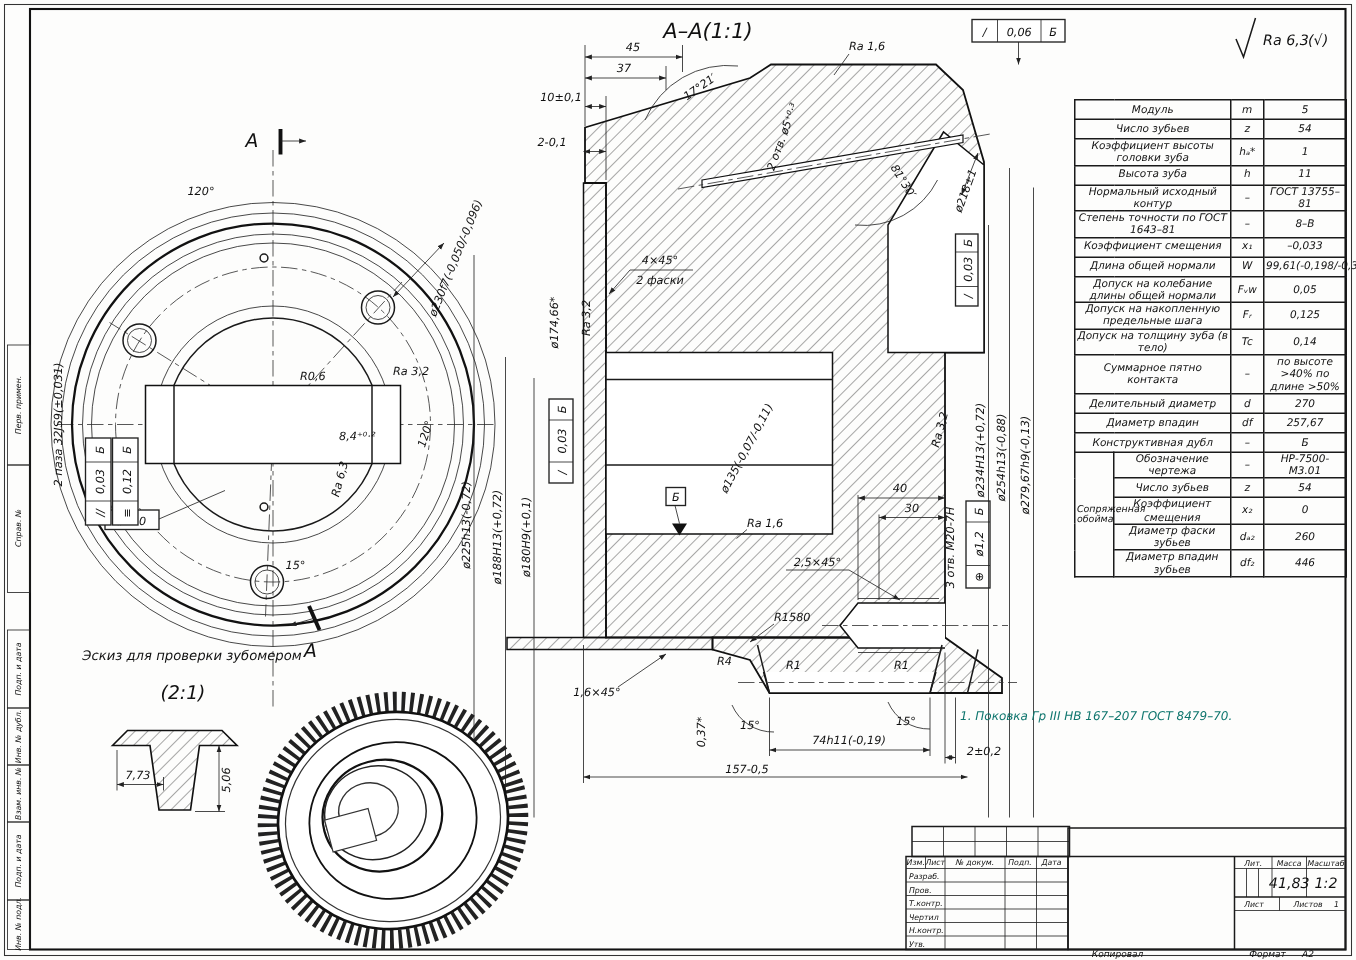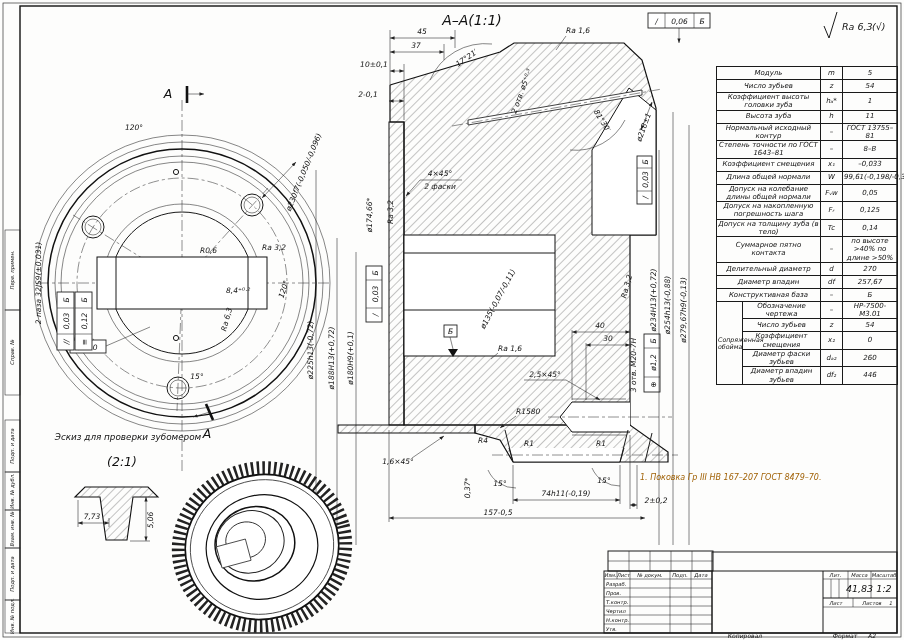--- a/index.html
+++ b/index.html
@@ -21,21 +21,21 @@
   .t9{font:italic 9.5px "DejaVu Sans",sans-serif;fill:#111}
   .t12{font:italic 12.5px "DejaVu Sans",sans-serif;fill:#111}
   .mid{text-anchor:middle}
   
   .gt{position:absolute;left:716px;top:66px;width:181px;border-collapse:collapse;
       table-layout:fixed;border:1.6px solid #1a1a1a}
   .gt td{border:0.8px solid #1a1a1a;font:italic 7px "DejaVu Sans",sans-serif;color:#111;
       text-align:center;vertical-align:middle;padding:0 1px;line-height:1.18;height:12px}
   .gt td.grp{font:italic 6.3px "DejaVu Sans",sans-serif}
   
-  #notes{position:absolute;left:640px;top:473px;width:256px;color:#a16207}
+  #notes{position:absolute;left:640px;top:473px;width:256px;color:#0f766e}
   #notes p{margin:0 0 2px 0;font:italic 8px "DejaVu Sans",sans-serif;line-height:1.35}
 </style>
 </head>
 <body>
 
 <div id="sheet">
 
 <svg width="904" height="640" viewBox="0 0 904 640">
   <defs>
     <pattern id="h" width="6" height="6" patternUnits="userSpaceOnUse" patternTransform="rotate(45)">
@@ -436,21 +436,21 @@
           <td colspan="2">Длина общей нормали</td>
           <td>W</td>
           <td>99,61(-0,198/-0,338)</td>
         </tr>
   <tr>
           <td colspan="2">Допуск на колебание длины общей нормали</td>
           <td>Fᵥw</td>
           <td>0,05</td>
         </tr>
   <tr>
-          <td colspan="2">Допуск на накопленную погрешность шага</td>
+          <td colspan="2">Допуск на накопленную предельные шага</td>
           <td>Fᵣ</td>
           <td>0,125</td>
         </tr>
   <tr>
           <td colspan="2">Допуск на толщину зуба (в тело)</td>
           <td>Tc</td>
           <td>0,14</td>
         </tr>
   <tr>
           <td colspan="2">Суммарное пятно контакта</td>
@@ -461,21 +461,21 @@
           <td colspan="2">Делительный диаметр</td>
           <td>d</td>
           <td>270</td>
         </tr>
   <tr>
           <td colspan="2">Диаметр впадин</td>
           <td>df</td>
           <td>257,67</td>
         </tr>
   <tr>
-          <td colspan="2">Конструктивная база</td>
+          <td colspan="2">Конструктивная дубл</td>
           <td>–</td>
           <td>Б</td>
         </tr>
   <tr>
           <td rowspan="5" class="grp">Сопряженная обойма</td>
           <td>Обозначение чертежа</td>
           <td>–</td>
           <td>НР-7500-М3.01</td>
         </tr>
   <tr>

